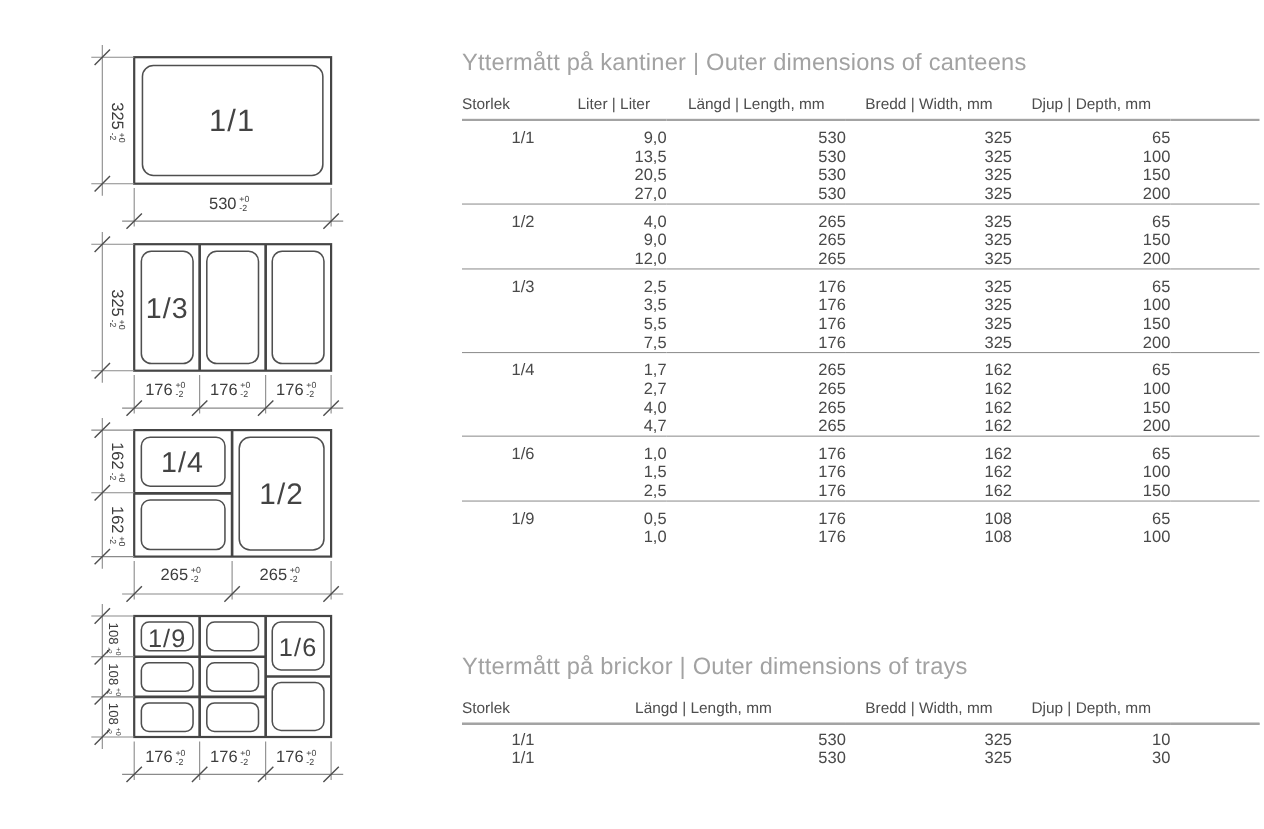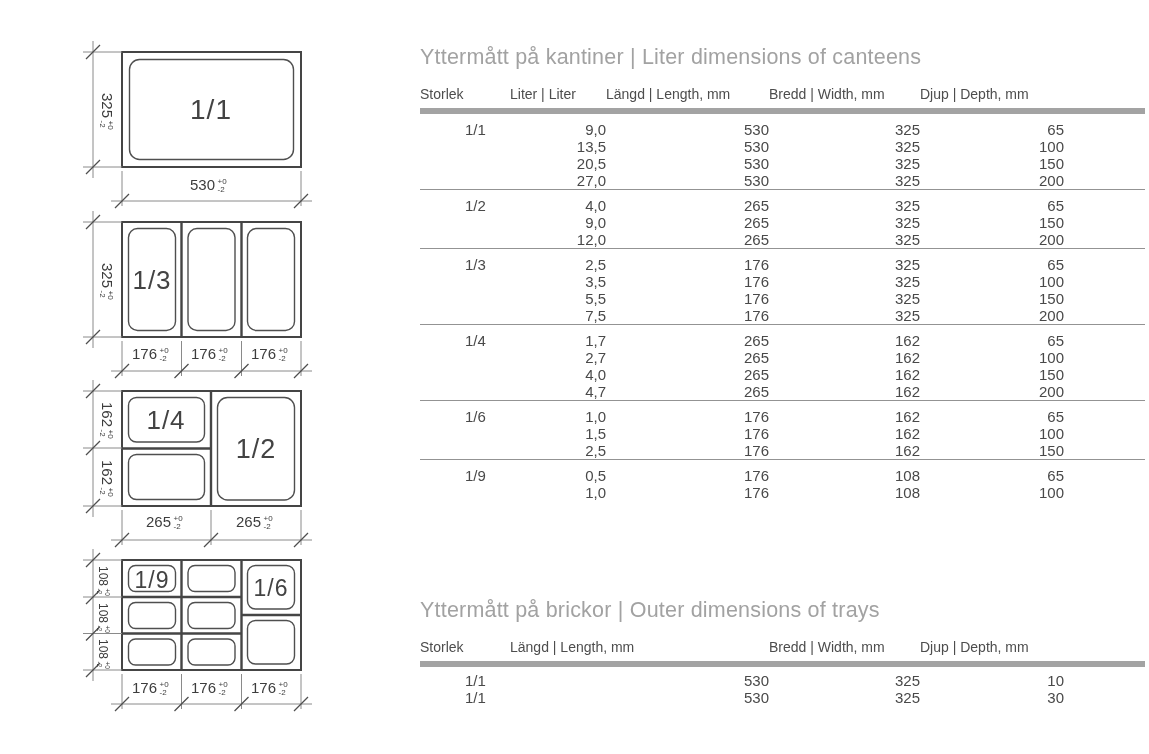--- a/index.html
+++ b/index.html
@@ -17,22 +17,22 @@
   .dimnum{fill:#3d3d3d;}
   .tol{fill:#3d3d3d;}
 
   
   .right{position:absolute;left:420px;top:0;width:729px;}
   .section-title{margin:0;font-weight:400;font-size:21.5px;line-height:26px;
                  color:#a2a2a2;letter-spacing:0.2px;}
   #canteens-title{margin-top:44px;}
   #trays-title{margin-top:96px;}
   table{border-collapse:collapse;table-layout:fixed;width:725px;margin-top:12px;}
-  thead{border-bottom:6px solid #a3a3a3;}
-  th{font-weight:400;font-size:14px;color:#4d4d4d;text-align:left;
+  thead{border-bottom:2px solid #a3a3a3;}
+  th{font-weight:400;font-size:14px;color:#4d4d4d;text-align:center;
      padding:4px 0 6px 0;white-space:nowrap;}
   th.c1{text-align:left;}
   td{font-size:15px;color:#494949;text-align:right;padding:0;height:17px;
      line-height:17px;white-space:nowrap;}
   td.size{text-align:left;padding-left:45px;}
   tbody tr:first-child td{padding-top:7px;}
   tbody tr:last-child td{}
   tbody + tbody{border-top:1px solid #939393;}
   #trays-table tbody tr:first-child td{padding-top:5px;}
 </style>
@@ -182,21 +182,21 @@
       <g>
         <text class="dimnum" font-size="15" text-anchor="end" x="276" y="693">176</text>
         <text class="tol" font-size="8" x="278.5" y="687">+0</text>
         <text class="tol" font-size="8" x="278.5" y="695">-2</text>
       </g>
     </g>
 </svg>
 
 <div class="right">
 
-  <h2 class="section-title" id="canteens-title">Yttermått på kantiner | Liter dimensions of canteens</h2>
+  <h2 class="section-title" id="canteens-title">Yttermått på kantiner | Outer dimensions of canteens</h2>
 
   <table id="canteens-table">
     <colgroup>
       <col style="width:90px">
         <col style="width:96px">
         <col style="width:163px">
       <col style="width:151px">
         <col style="width:144px">
         <col style="width:81px">
     </colgroup>

